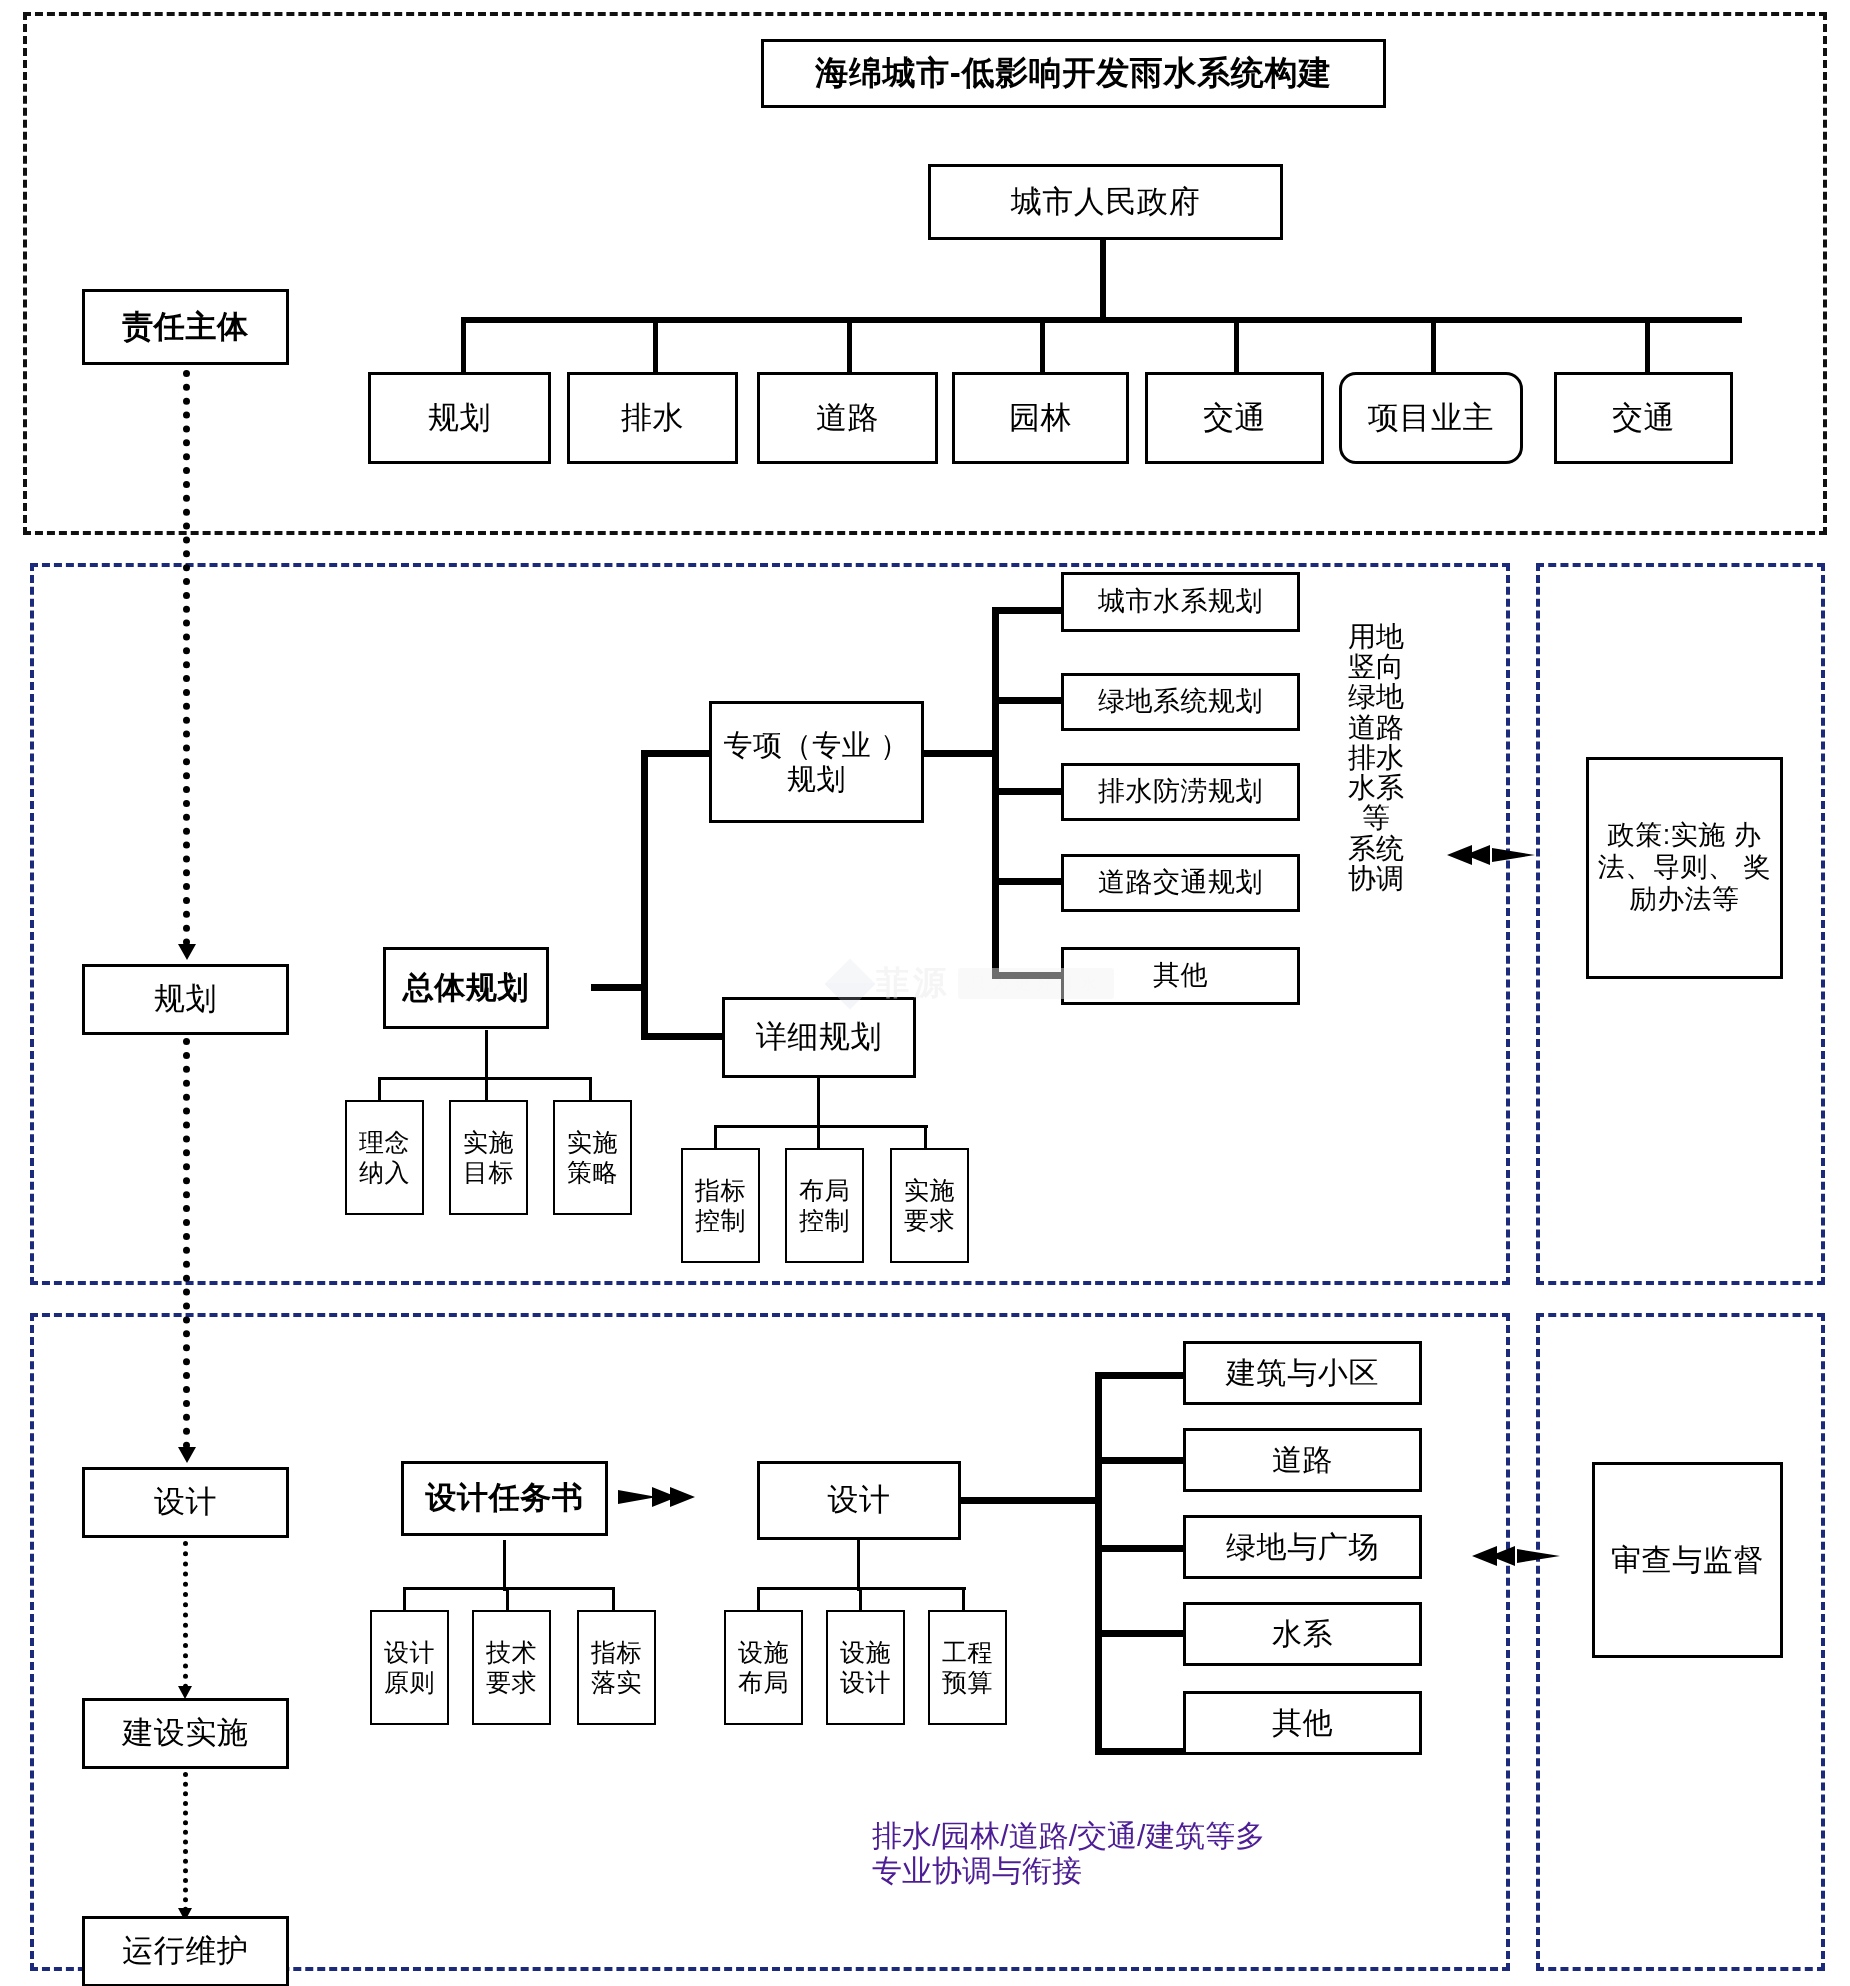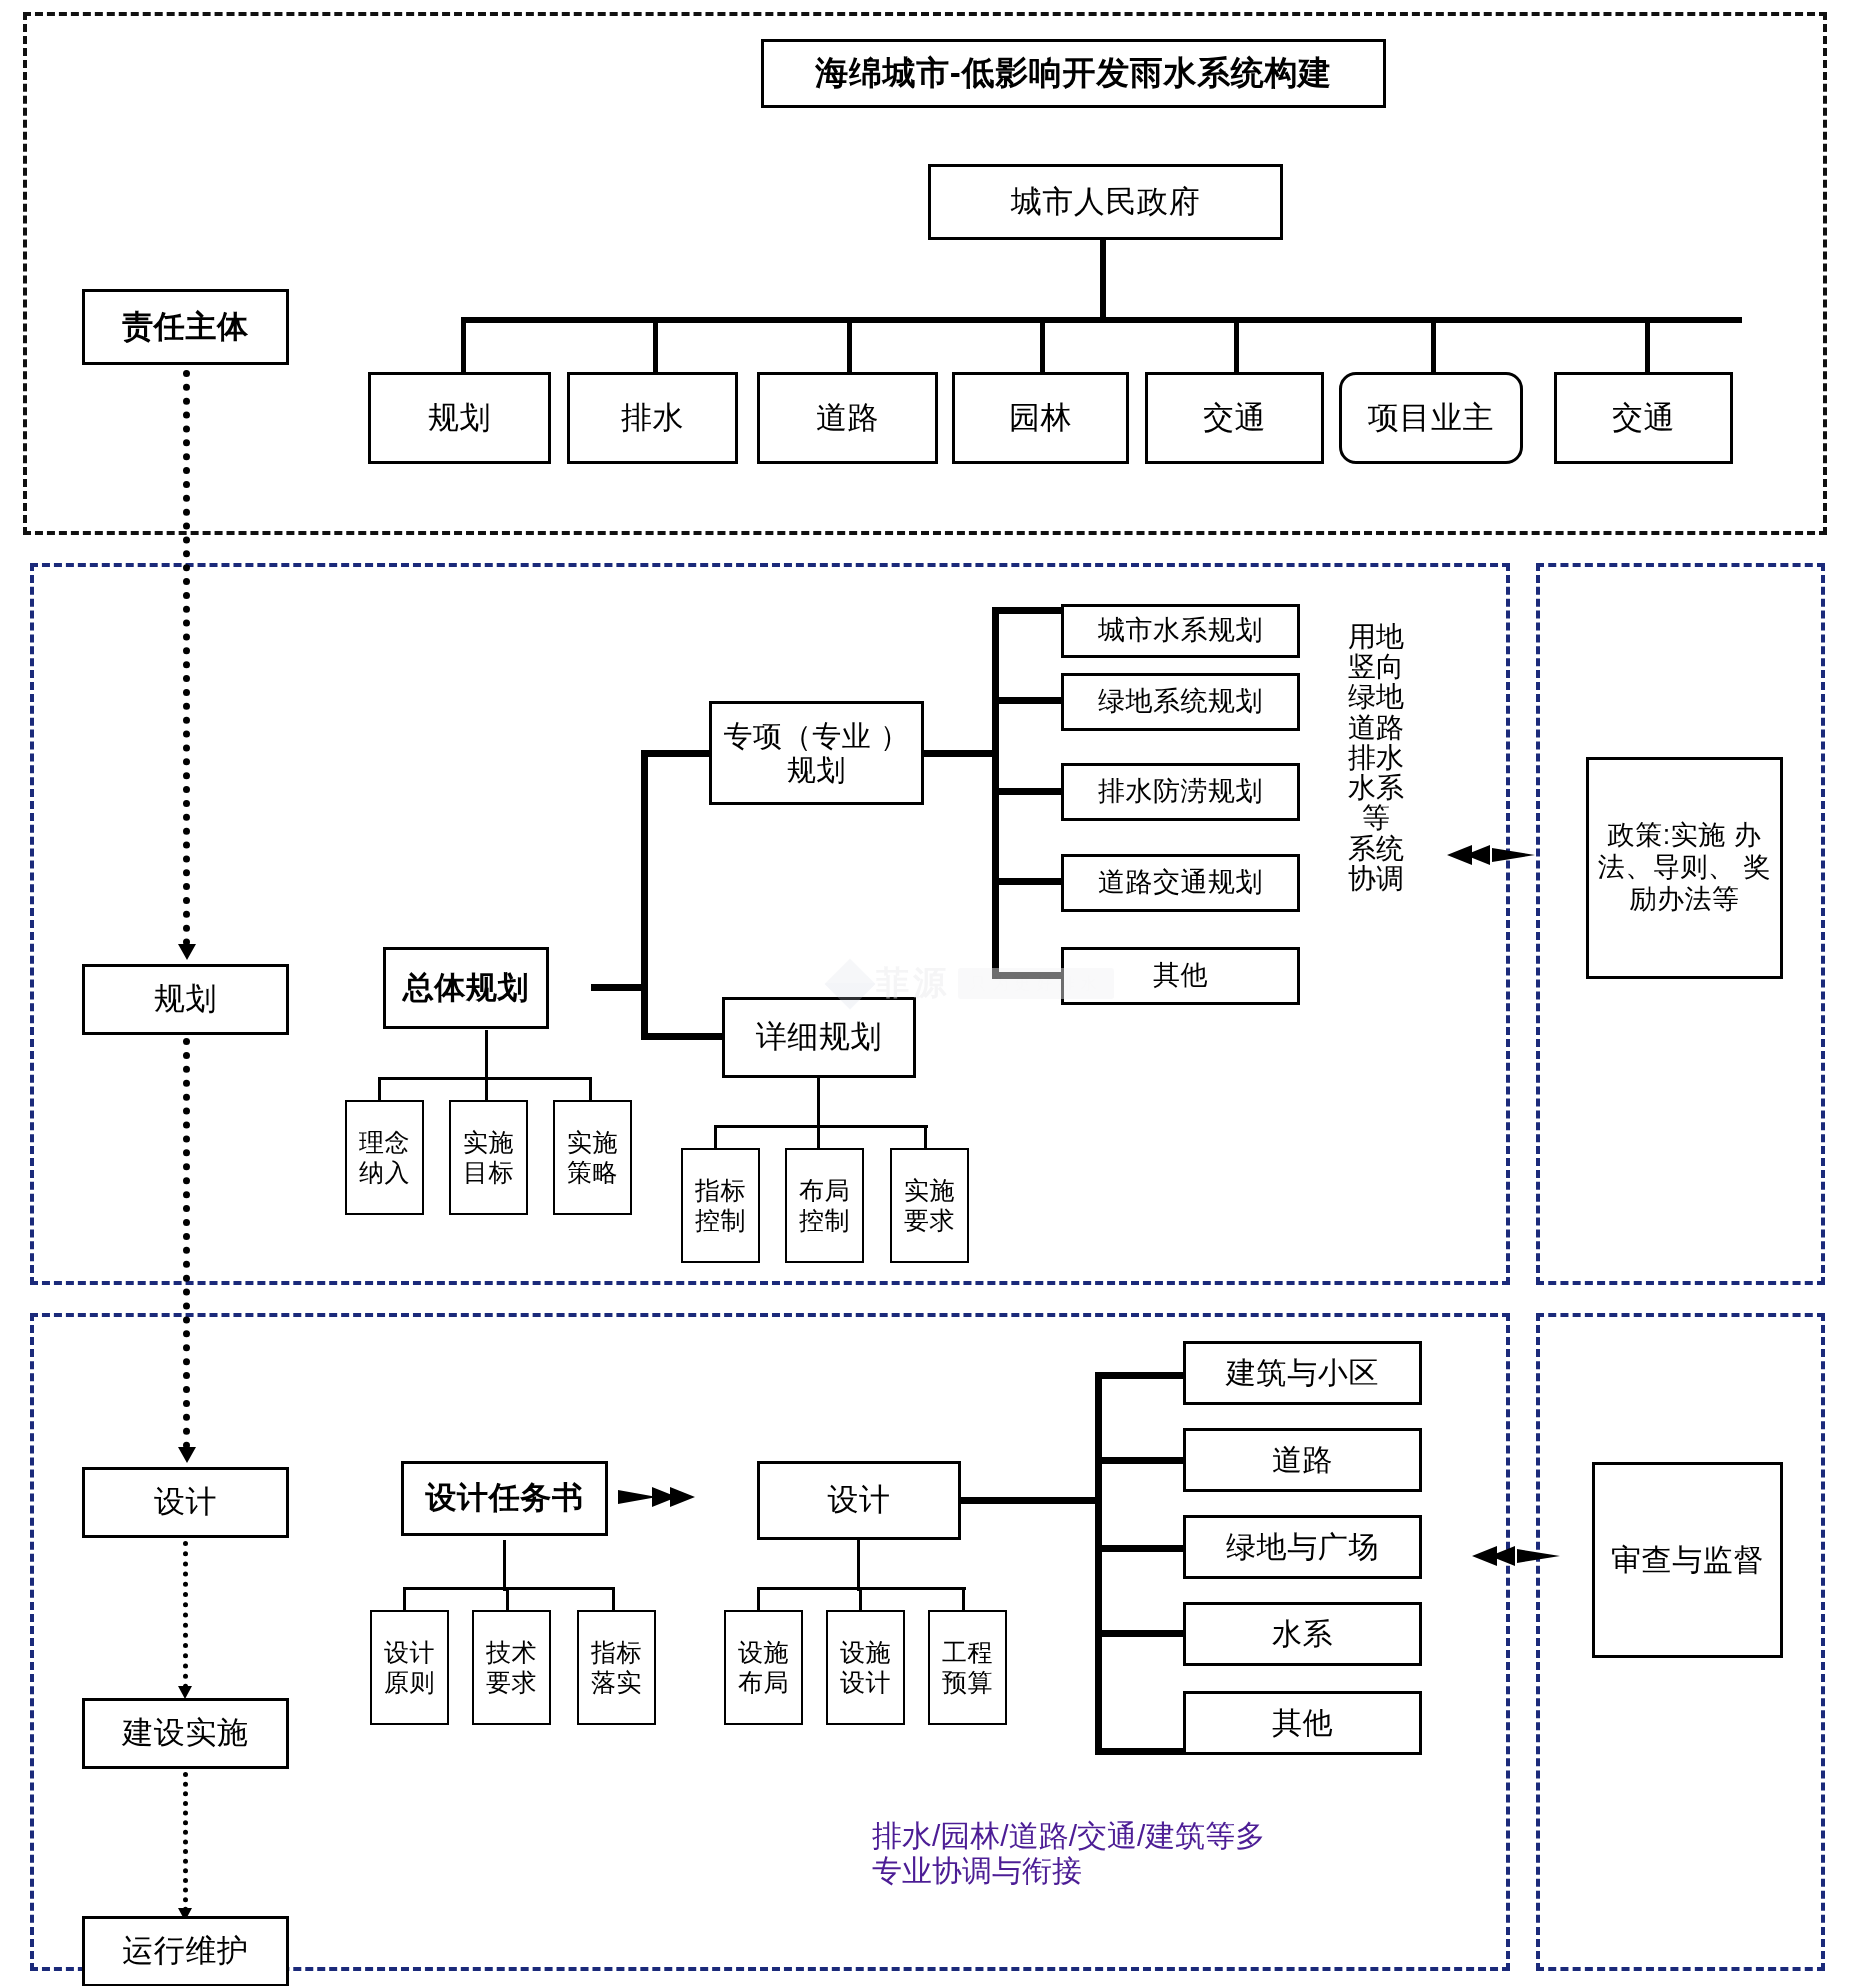--- a/index.html
+++ b/index.html
@@ -129,33 +129,33 @@
   <div class="ln ln-thin-v" style="left:485px;top:1077px;height:48px;"></div>
   <div class="ln ln-thin-v" style="left:589px;top:1077px;height:48px;"></div>
 
   <div class="node thin" style="left:345px;top:1100px;width:79px;height:115px;font-size:25px;">理念
 纳入</div>
   <div class="node thin" style="left:449px;top:1100px;width:79px;height:115px;font-size:25px;">实施
 目标</div>
   <div class="node thin" style="left:553px;top:1100px;width:79px;height:115px;font-size:25px;">实施
 策略</div>
 
-  <div class="node" style="left:709px;top:701px;width:215px;height:104px;font-size:29px;">专项（专业
+  <div class="node" style="left:709px;top:701px;width:215px;height:122px;font-size:29px;">专项（专业
 ）规划</div>
 
   <div class="ln ln-h" style="left:924px;top:750px;width:74px;height:6.6px;"></div>
   <div class="ln ln-v" style="left:992px;top:607px;width:6.6px;height:372px;"></div>
 
   <div class="ln ln-h" style="left:992px;top:607px;width:72px;height:6.6px;"></div>
   <div class="ln ln-h" style="left:992px;top:697px;width:72px;height:6.6px;"></div>
   <div class="ln ln-h" style="left:992px;top:788px;width:72px;height:6.6px;"></div>
   <div class="ln ln-h" style="left:992px;top:878px;width:72px;height:6.6px;"></div>
   <div class="ln ln-h" style="left:992px;top:972px;width:72px;height:6.6px;"></div>
 
-  <div class="node" style="left:1061px;top:604px;width:239px;height:54px;font-size:27px;">城市水系规划</div>
+  <div class="node" style="left:1061px;top:572px;width:239px;height:60px;font-size:27px;">城市水系规划</div>
   <div class="node" style="left:1061px;top:673px;width:239px;height:58px;font-size:27px;">绿地系统规划</div>
   <div class="node" style="left:1061px;top:763px;width:239px;height:58px;font-size:27px;">排水防涝规划</div>
   <div class="node" style="left:1061px;top:854px;width:239px;height:58px;font-size:27px;">道路交通规划</div>
   <div class="node" style="left:1061px;top:947px;width:239px;height:58px;font-size:27px;">其他</div>
 
   <div class="vstack" style="left:1331px;top:622px;width:90px;font-size:28px;">用地
 竖向
 绿地
 道路
 排水

